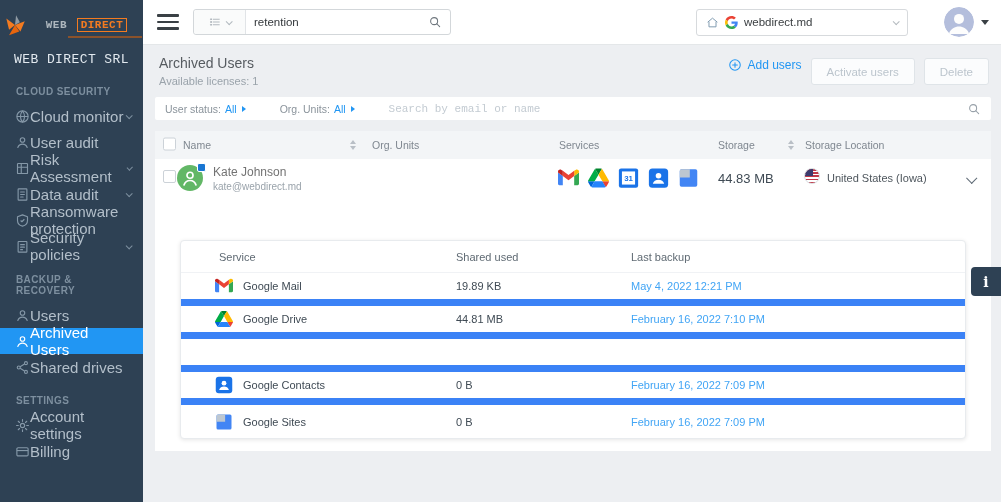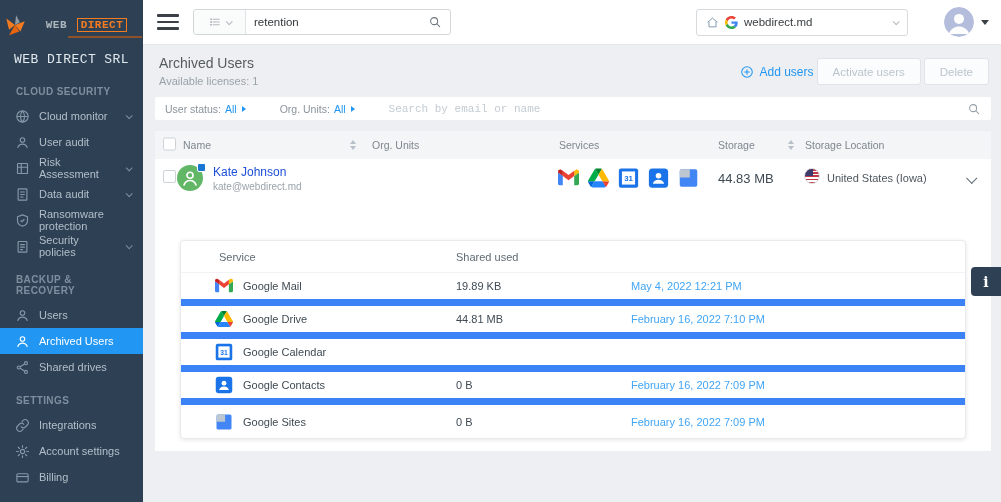--- a/index.html
+++ b/index.html
@@ -8,21 +8,21 @@
 
   
   .sidebar { position:absolute; left:0; top:0; bottom:0; width:143px; background:#2e4154; color:#b3bfca; z-index:5; }
   .logo-area { padding:13px 6px 4px; text-align:center;font-family:Liberation Mono, monospace; }
   .logo-row { display:flex; align-items:center; justify-content:center; gap:4px; }
   .logo-web { font-size:11px; font-weight:bold; color:#aeb7be; letter-spacing:.5px; }
   .logo-direct { font-size:11px; font-weight:bold; color:#f47b20; border:1px solid #f47b20; padding:0 3px; letter-spacing:.5px; }
   .logo-tagline { width:74px; height:2px; background:#b35a1a; opacity:.7; margin:3px auto 0 36px; }
   .company { margin-top:13px; font-size:13px; color:#e2e9ef; letter-spacing:.4px; }
   .nav-section-label { padding:15px 16px 6px; font-size:10px; font-weight:bold; color:#7d8f9f; letter-spacing:.4px; }
-  .nav-item { display:flex; align-items:center; gap:9px; padding:0 12px 0 15px; height:26px; font-size:11px; color:#b3bfca; cursor:pointer; }
+  .nav-item { display:flex; align-items:center; padding:0 12px 0 15px; height:26px; font-size:15px; color:#b3bfca; cursor:pointer; }
   .nav-item .nav-icon { display:flex; color:#8598a8; flex:0 0 auto; }
   .nav-item .chev { margin-left:auto; color:#7d8f9f; }
   .nav-item.active { background:#2196f3; color:#fff; }
   .nav-item.active .nav-icon { color:#fff; }
   .chev { display:inline-block; width:5px; height:5px; border-right:1.3px solid currentColor; border-bottom:1.3px solid currentColor; transform:rotate(45deg) translateY(-1px); }
 
   
   .topbar { position:absolute; left:143px; top:0; right:0; height:45px; background:#fff; border-bottom:1px solid #e4e7e9; display:flex; align-items:center; padding:0 12px 0 14px; gap:14px; z-index:4; }
   .hamburger { width:22px; display:flex; flex-direction:column; gap:4px; cursor:pointer; }
   .hamburger span { height:2.5px; background:#3a4045; border-radius:1px; }
@@ -35,21 +35,21 @@
   .domain-select .chev { margin-left:auto; color:#b4babf; }
   .avatar-wrap { display:flex; align-items:center; gap:7px; cursor:pointer; }
   .avatar { width:30px; height:30px; border-radius:50%; overflow:hidden; display:flex; }
   .avatar-chev { width:0; height:0; border-left:4px solid transparent; border-right:4px solid transparent; border-top:5px solid #3a4045; }
 
   
   .main { position:absolute; left:143px; top:45px; right:0; bottom:0; background:#edeff2; padding:8px 10px 0 12px; }
   .page-header { display:flex; align-items:flex-start; margin:2px 2px 10px 4px; }
   .page-title { font-size:14px; font-weight:normal; color:#565b60; margin-bottom:4px; }
   .page-subtitle { font-size:11px; color:#9aa3ab; }
-  .actions { margin-left:auto; display:flex; align-items:center; gap:3px; padding-top:3px; }
+  .actions { margin-left:auto; display:flex; align-items:flex-start; gap:9px; padding-top:3px; }
   .add-users { display:flex; align-items:center; gap:5px; color:#2196f3; font-size:12px; background:none; border:none; cursor:pointer; font-family:inherit; }
   .btn-muted { height:27px; padding:0 15px; background:#fbfcfd; border:1px solid #dfe4e8; border-radius:3px; color:#bcc5cd; font-size:11.5px; font-family:inherit; cursor:default; }
 
   .filter-bar { background:#fff; height:23px; display:flex; align-items:center; font-size:10.5px; color:#8a939b; padding:0 10px; border-radius:2px; }
   .filter-group { display:flex; align-items:center; gap:4px; margin-right:34px; cursor:pointer; }
   .filter-value { color:#2196f3; }
   .tri-right { width:0; height:0; border-left:4px solid #2196f3; border-top:3px solid transparent; border-bottom:3px solid transparent; margin-left:1px; }
   .filter-search { flex:1; border:none; outline:none; font-size:11px; color:#34383c; font-family:Liberation Mono, monospace; background:transparent; }
   .filter-search::placeholder { color:#c3cbd2; }
   .filter-glass { display:flex; color:#98a1a9; }
@@ -60,21 +60,21 @@
   .sort { display:flex; flex-direction:column; gap:2px; cursor:pointer; }
   .sort i { width:0; height:0; border-left:3.5px solid transparent; border-right:3.5px solid transparent; }
   .sort .up { border-bottom:4px solid #b9bfc6; }
   .sort .down { border-top:4px solid #b9bfc6; }
 
   .table-card { background:#fff; }
   .user-row { position:relative; height:38px; background:#fff; }
   .rc { position:absolute; top:50%; transform:translateY(-50%); white-space:nowrap; }
   .user-avatar { width:26px; height:26px; border-radius:50%; background:#62b766; display:flex; align-items:center; justify-content:center; position:relative; }
   .row-badge { position:absolute; top:-2px; right:-3px; width:9px; height:9px; background:#1976d2; border:1.5px solid #fff; border-radius:2px; }
-  .user-name { font-size:12px; color:#1d4ed8; margin-bottom:2px; }
+  .user-name { font-size:12px; color:#737373; margin-bottom:2px; }
   .user-email { font-size:10px; color:#9aa3ab; }
   .service-icons { display:flex; gap:9px; align-items:center; }
   .svc { width:21px; height:21px; display:flex; }
   .storage-val { font-size:13px; color:#3f4a54; }
   .flag { width:16px; height:16px; border-radius:50%; overflow:hidden; position:relative; display:inline-block; background:repeating-linear-gradient(180deg,#c0394a 0 1.6px,#fff 1.6px 3.2px); border:.5px solid #d9dde0; }
   .flag-canton { position:absolute; left:0; top:0; width:8px; height:7px; background:#3c3b6e; }
   .loc-text { font-size:11px; color:#4e565d; }
   .row-chev { color:#5f6b76; width:8px; height:8px; border-width:1.6px; cursor:pointer; }
 
   .expand-area { background:#fff; padding:7px 25px 12px; }
@@ -327,28 +327,20 @@
             <use href="#sym-share"></use>
           </svg>
         </span>
       <span>Shared drives</span>
     </div>
 
     <div class="nav-section-label">SETTINGS</div>
     <div class="nav-item">
       <span class="nav-icon">
           <svg width="15" height="15">
-            <use href="#sym-link"></use>
-          </svg>
-        </span>
-      <span>Integrations</span>
-    </div>
-    <div class="nav-item">
-      <span class="nav-icon">
-          <svg width="15" height="15">
             <use href="#sym-gear"></use>
           </svg>
         </span>
       <span>Account settings</span>
     </div>
     <div class="nav-item">
       <span class="nav-icon">
           <svg width="15" height="15">
             <use href="#sym-card"></use>
           </svg>
@@ -511,20 +503,21 @@
       <span class="rc" style="left:649px"><span class="flag"><span class="flag-canton"></span></span></span>
       <span class="rc loc-text" style="left:672px">United States (Iowa)</span>
       <span class="rc" style="right:16px"><span class="chev row-chev"></span></span>
     </div>
 
     <div class="expand-area">
       <div class="detail-panel">
         <div class="detail-head">
           <span class="dh-service">Service</span>
           <span>Shared used</span>
+          <span>Last backup</span>
         </div>
 
         <div class="detail-row">
           <span class="d-service">
             <span class="d-icon">
                 <svg width="18" height="18">
                   <use href="#sym-gmail"></use>
                 </svg>
               </span>
             <span>Google Mail</span>
@@ -540,28 +533,20 @@
                   <use href="#sym-drive"></use>
                 </svg>
               </span>
             <span>Google Drive</span>
           </span>
           <span>44.81 MB</span>
           <span class="d-backup">February 16, 2022 7:10 PM</span>
         </div>
 
         <div class="detail-row">
-          <span class="d-service">
-            <span class="d-icon">
-                <svg width="18" height="18">
-                  <use href="#sym-calendar"></use>
-                </svg>
-              </span>
-            <span>Google Calendar</span>
-          </span>
           <span class="d-backup"></span>
         </div>
 
         <div class="detail-row">
           <span class="d-service">
             <span class="d-icon">
                 <svg width="18" height="18">
                   <use href="#sym-contacts"></use>
                 </svg>
               </span>

